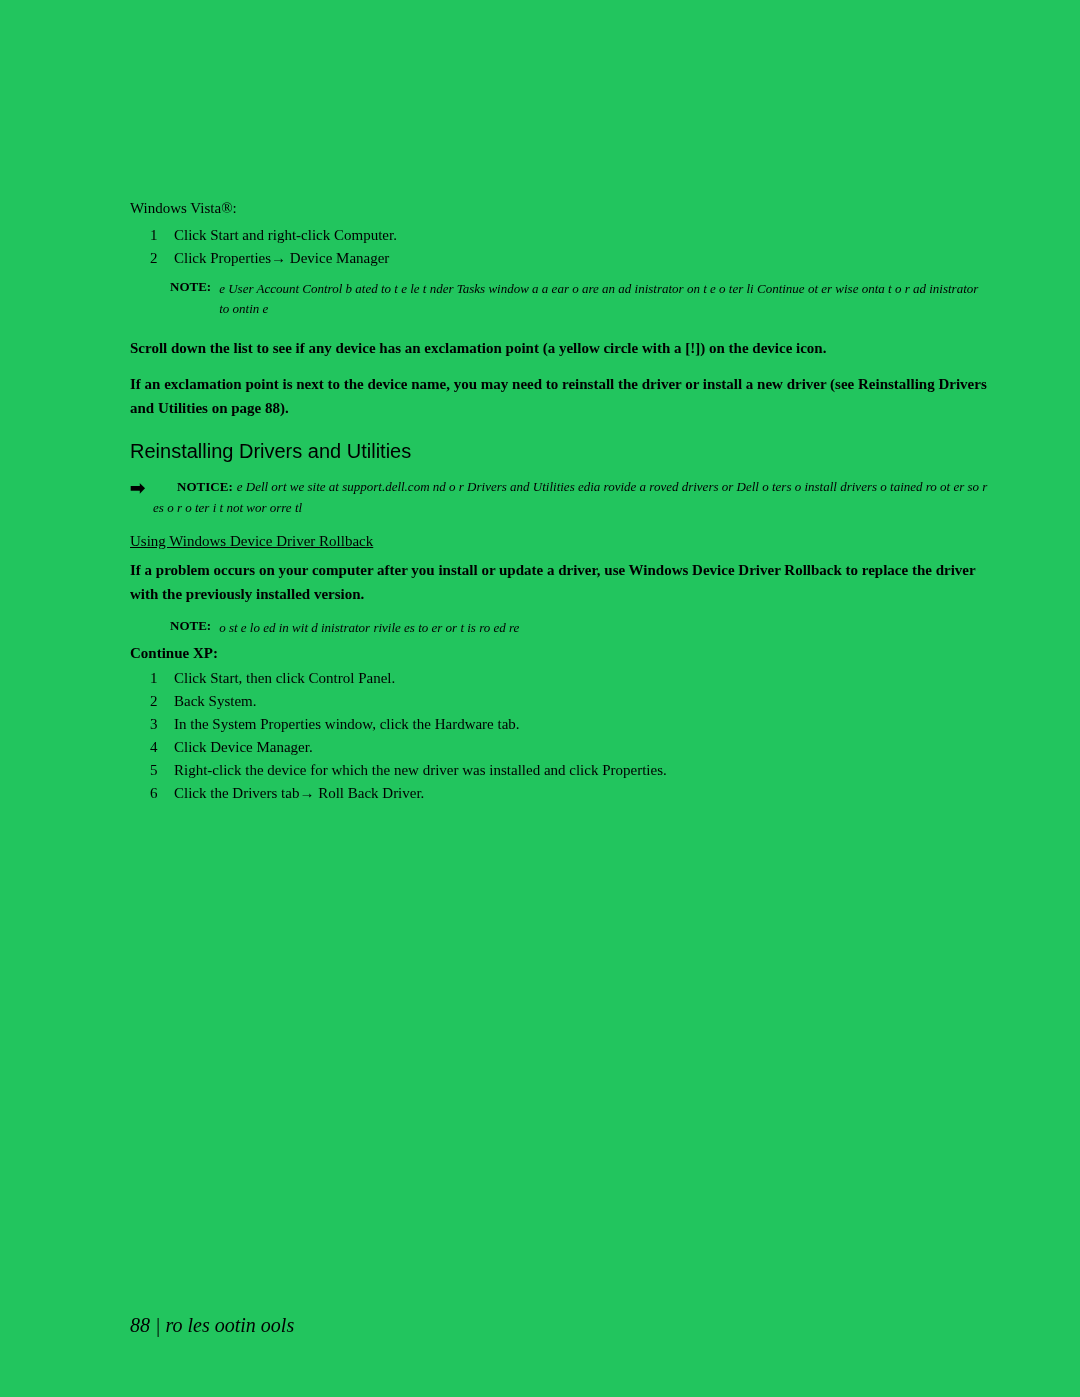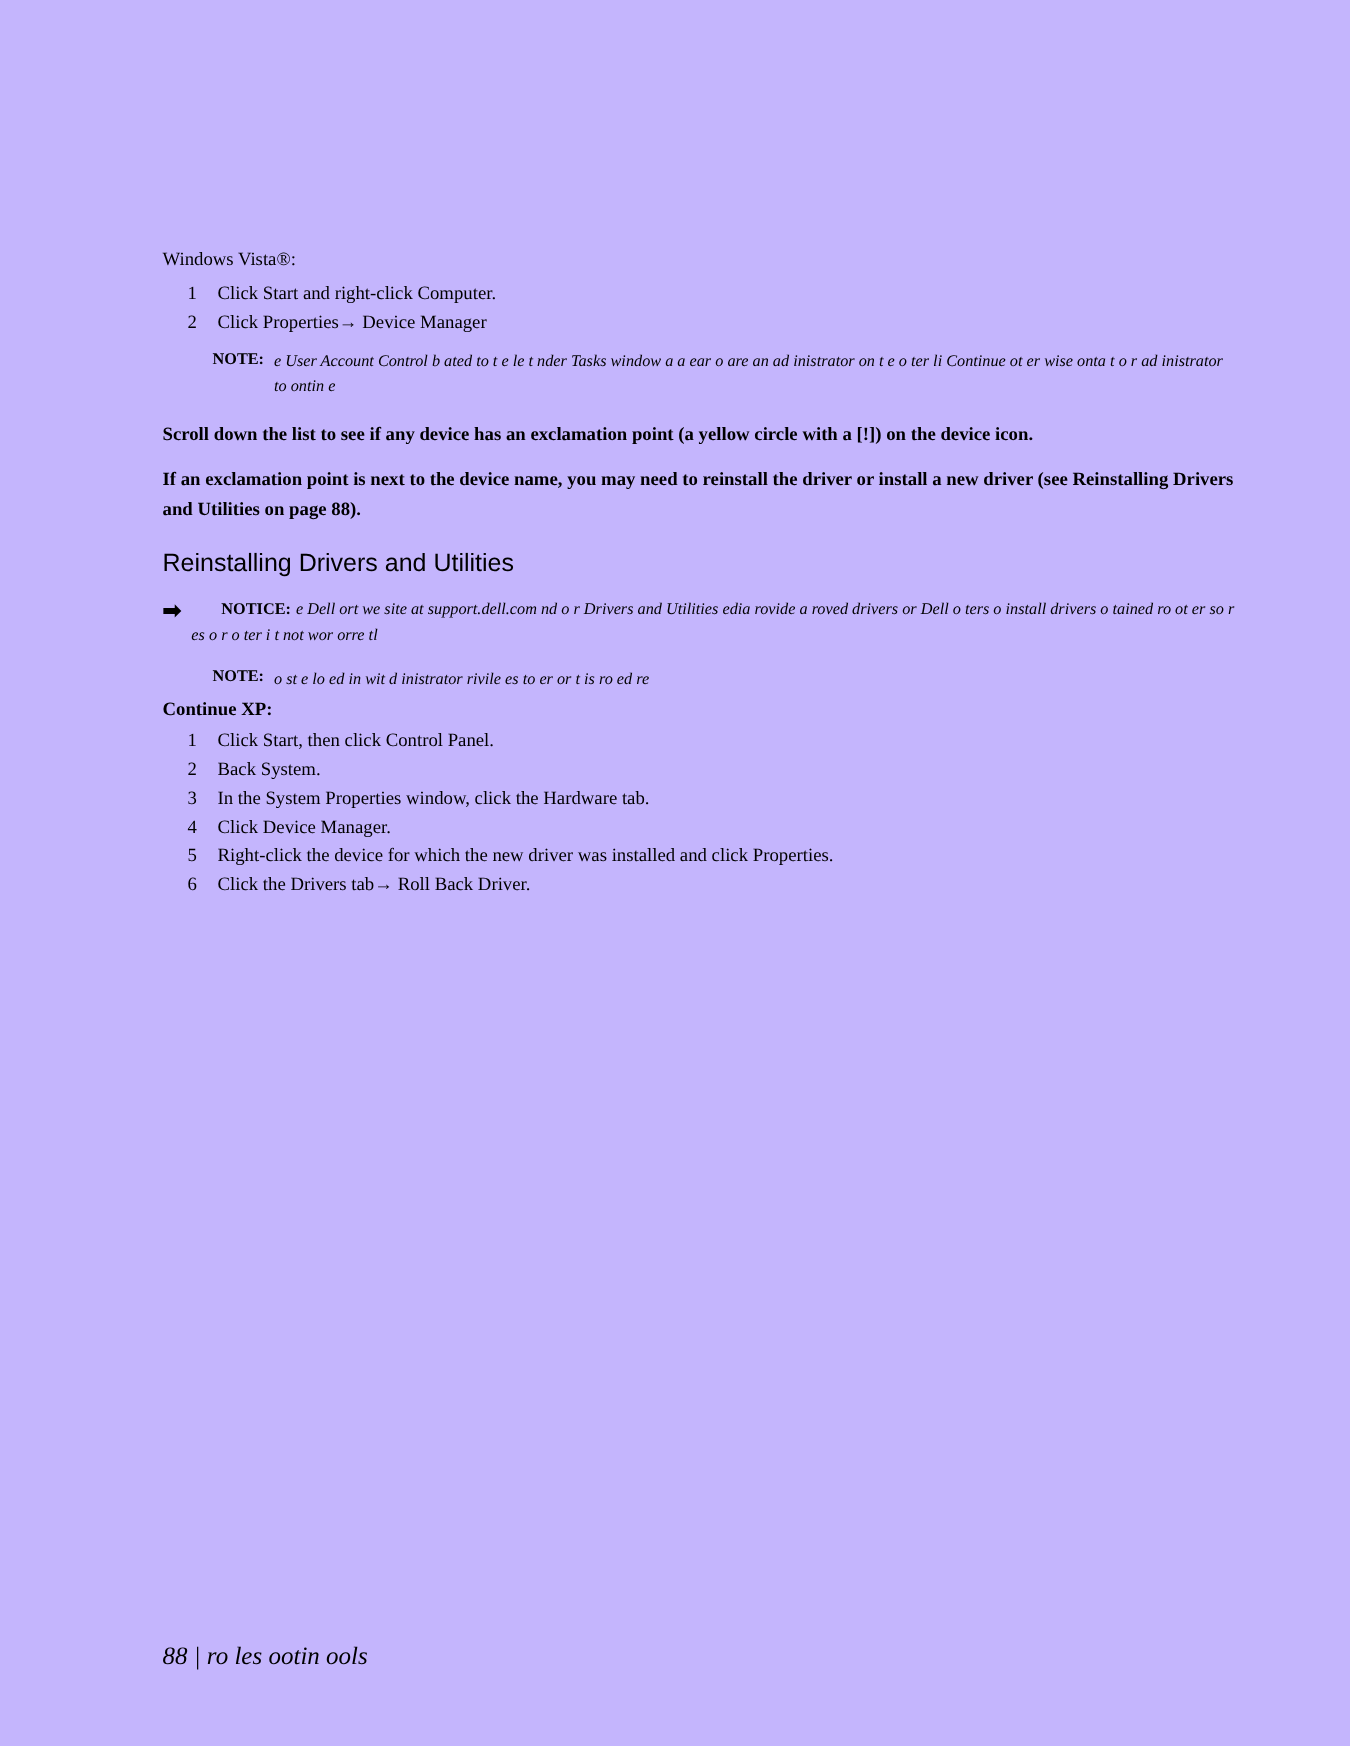--- a/index.html
+++ b/index.html
@@ -12,21 +12,21 @@
       background: #ffffff;
       font-family: 'Times New Roman', Times, serif;
       width: 1080px;
       min-height: 1397px;
       position: relative;
     }
 
     .page {
       width: 1080px;
       min-height: 1397px;
-      background: #c4b5fd;
+      background: #22c55e;
       padding: 200px 90px 80px 130px;
       position: relative;
     }
 
     .section {
       margin-bottom: 18px;
     }
 
     .windows-vista-heading {
       font-family: 'Times New Roman', Times, serif;
@@ -184,21 +184,23 @@
   <h2 class="section-heading">Reinstalling Drivers and Utilities</h2>
 
   <div class="notice-box">
     <span class="notice-icon arrow-icon">➡</span>
     <div class="notice-content">
       <span class="notice-label">NOTICE:</span>
       <span class="notice-text">e Dell    ort we site at support.dell.com nd o r Drivers and Utilities  edia  rovide a  roved drivers or Dell  o   ters   o  install drivers o tained ro  ot er so r es  o r o   ter i  t not wor  orre tl</span>
     </div>
   </div>
 
-
+  <div class="subheading">Using Windows Device Driver Rollback</div>
+
+  <p class="body-text">If a problem occurs on your computer after you install or update a driver, use Windows Device Driver Rollback to replace the driver with the previously installed version.</p>
 
   <div class="note-inline-box">
     <span class="note-label">NOTE:</span>
     <span class="note-text">o    st e lo  ed in wit  d inistrator rivile es to  er or  t is  ro ed re</span>
   </div>
 
   <div class="windows-xp-heading">Continue XP:</div>
 
   <ol class="step-list">
     <li>

